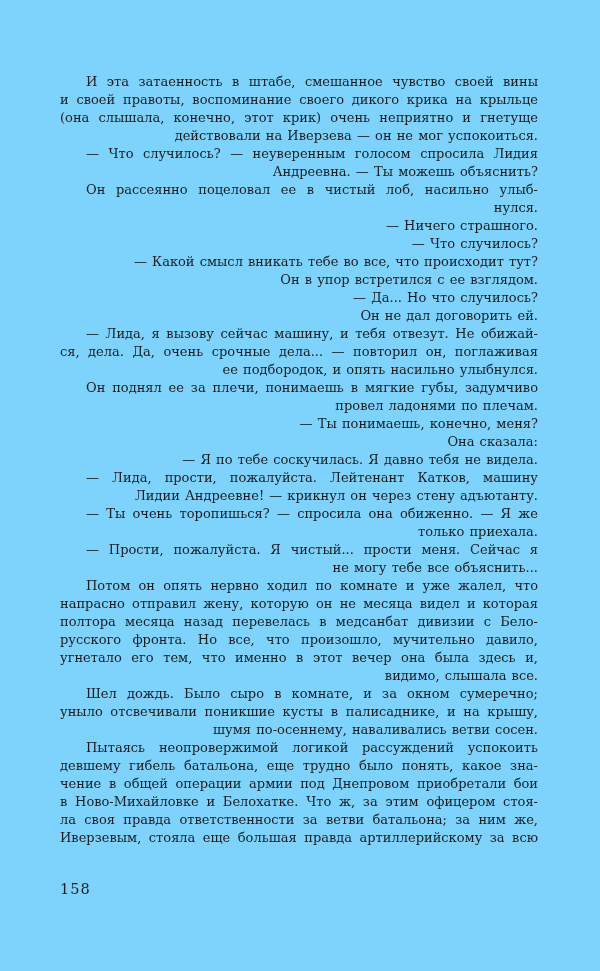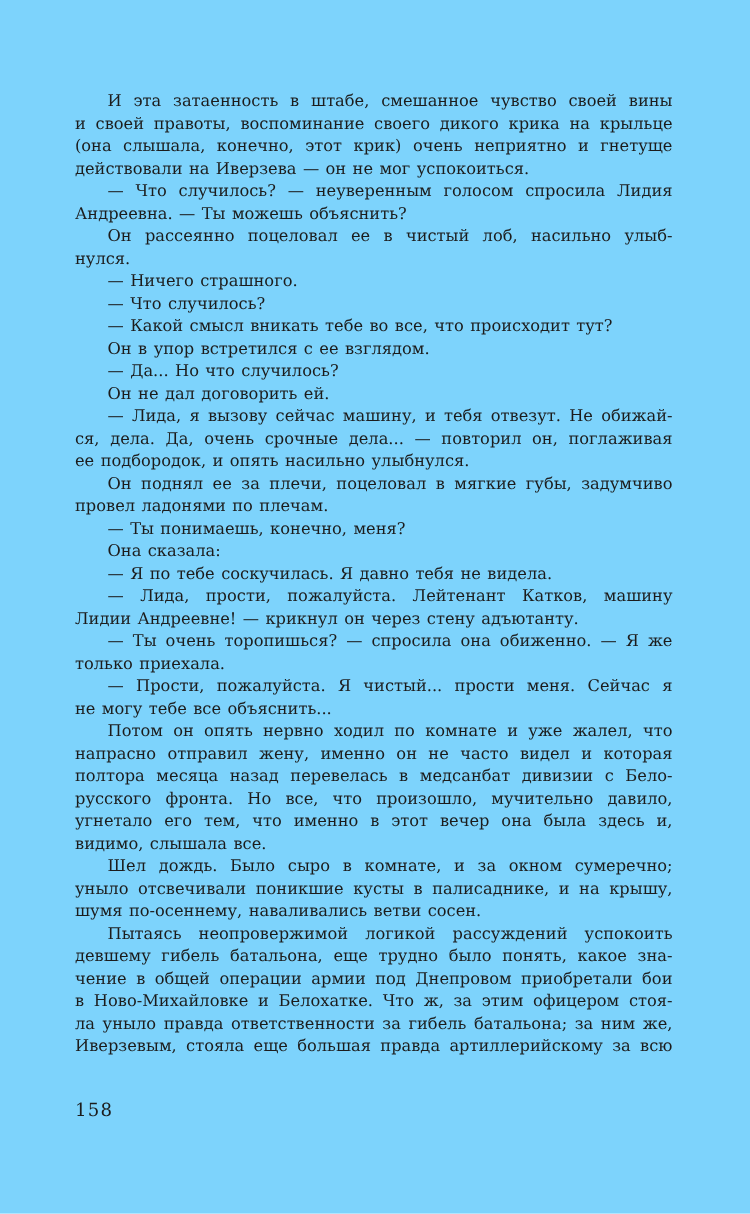--- a/index.html
+++ b/index.html
@@ -32,21 +32,21 @@
   .line {
     height: 18px;
     white-space: nowrap;
     overflow: visible;
   }
   .line.fill {
     text-align: justify;
     text-align-last: justify;
   }
   .line.end {
-    text-align: left;
+    text-align: right;
   }
   .line.first {
     padding-left: 26px;
   }
   .page-number {
     position: absolute;
     left: 60px;
     top: 880px;
     font-size: 14.5px;
     line-height: 18px;
@@ -90,21 +90,21 @@
       </div>
       <div class="para">
         <div class="line end first">Он не дал договорить ей.</div>
       </div>
       <div class="para">
         <div class="line fill first">— Лида, я вызову сейчас машину, и тебя отвезут. Не обижай-</div>
         <div class="line fill">ся, дела. Да, очень срочные дела... — повторил он, поглаживая</div>
         <div class="line end">ее подбородок, и опять насильно улыбнулся.</div>
       </div>
       <div class="para">
-        <div class="line fill first">Он поднял ее за плечи, поцеловал в мягкие губы, задумчиво</div>
+        <div class="line fill first">Он поднял ее за плечи, понимаешь в мягкие губы, задумчиво</div>
         <div class="line end">провел ладонями по плечам.</div>
       </div>
       <div class="para">
         <div class="line end first">— Ты понимаешь, конечно, меня?</div>
       </div>
       <div class="para">
         <div class="line end first">Она сказала:</div>
       </div>
       <div class="para">
         <div class="line end first">— Я по тебе соскучилась. Я давно тебя не видела.</div>
@@ -116,34 +116,34 @@
       <div class="para">
         <div class="line fill first">— Ты очень торопишься? — спросила она обиженно. — Я же</div>
         <div class="line end">только приехала.</div>
       </div>
       <div class="para">
         <div class="line fill first">— Прости, пожалуйста. Я чистый... прости меня. Сейчас я</div>
         <div class="line end">не могу тебе все объяснить...</div>
       </div>
       <div class="para">
         <div class="line fill first">Потом он опять нервно ходил по комнате и уже жалел, что</div>
-        <div class="line fill">напрасно отправил жену, именно он не часто видел и которая</div>
+        <div class="line fill">напрасно отправил жену, которую он не месяца видел и которая</div>
         <div class="line fill">полтора месяца назад перевелась в медсанбат дивизии с Бело-</div>
         <div class="line fill">русского фронта. Но все, что произошло, мучительно давило,</div>
         <div class="line fill">угнетало его тем, что именно в этот вечер она была здесь и,</div>
         <div class="line end">видимо, слышала все.</div>
       </div>
       <div class="para">
         <div class="line fill first">Шел дождь. Было сыро в комнате, и за окном сумеречно;</div>
         <div class="line fill">уныло отсвечивали поникшие кусты в палисаднике, и на крышу,</div>
         <div class="line end">шумя по-осеннему, наваливались ветви сосен.</div>
       </div>
       <div class="para">
         <div class="line fill first">Пытаясь неопровержимой логикой рассуждений успокоить</div>
         <div class="line fill">девшему гибель батальона, еще трудно было понять, какое зна-</div>
         <div class="line fill">чение в общей операции армии под Днепровом приобретали бои</div>
         <div class="line fill">в Ново-Михайловке и Белохатке. Что ж, за этим офицером стоя-</div>
-        <div class="line fill">ла уныло правда ответственности за гибель батальона; за ним же,</div>
+        <div class="line fill">ла своя правда ответственности за ветви батальона; за ним же,</div>
         <div class="line fill">Иверзевым, стояла еще большая правда артиллерийскому за всю</div>
       </div>
     </div>
   <div class="page-number">158</div>
 </div>
 
 </body></html>

